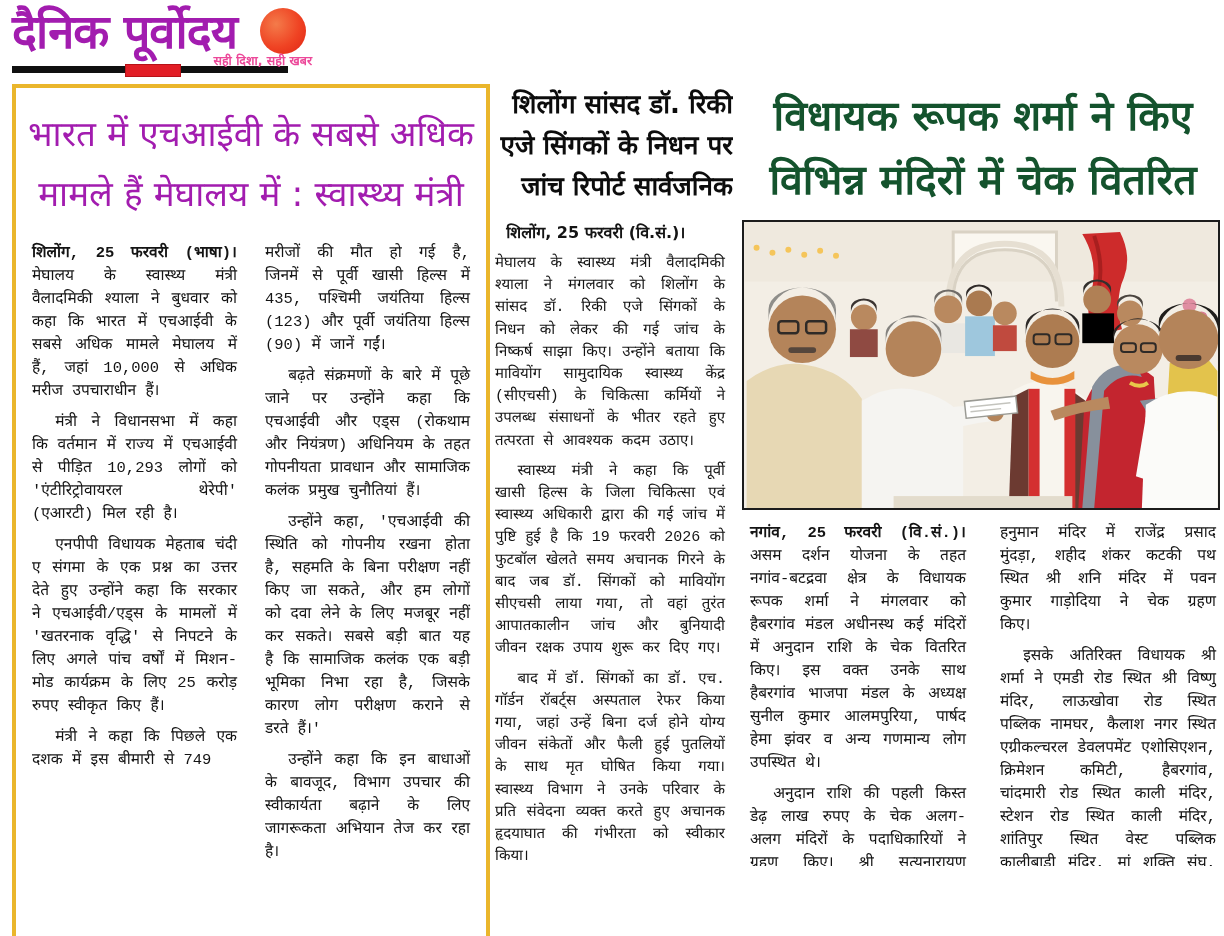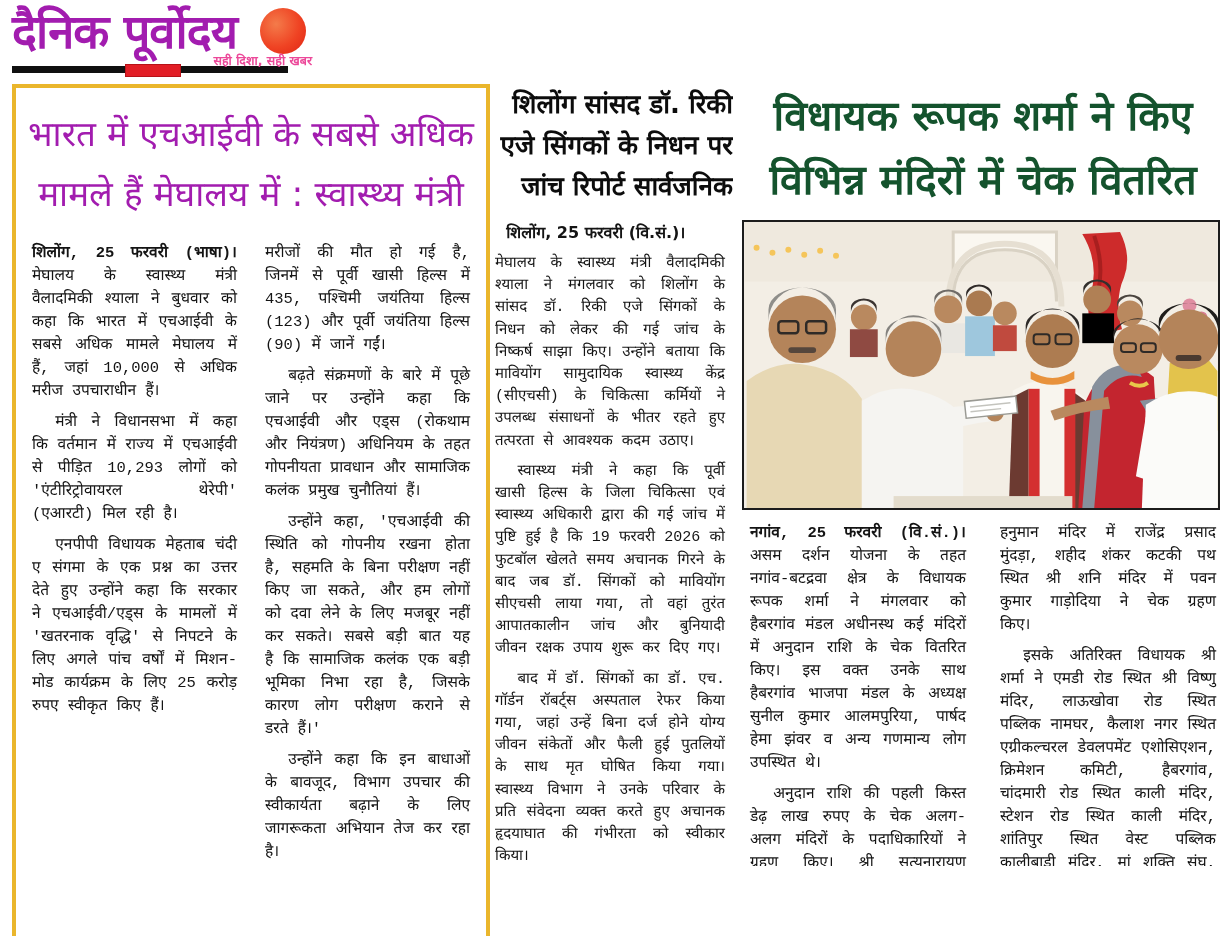--- a/index.html
+++ b/index.html
@@ -76,20 +76,21 @@
   <div class="mast-bar"></div>
   <div class="mast-badge"></div>
 
   <div class="left-box">
     <h1 class="left-headline">भारत में एचआईवी के सबसे अधिक मामले हैं मेघालय में : स्वास्थ्य मंत्री</h1>
     <div class="left-cols body-text">
       <div class="left-col">
         <p class="noind"><b class="dateline">शिलोंग, 25 फरवरी (भाषा)।</b><span> मेघालय के स्वास्थ्य मंत्री वैलादमिकी श्याला ने बुधवार को कहा कि भारत में एचआईवी के सबसे अधिक मामले मेघालय में हैं, जहां 10,000 से अधिक मरीज उपचाराधीन हैं।</span></p>
         <p>मंत्री ने विधानसभा में कहा कि वर्तमान में राज्य में एचआईवी से पीड़ित 10,293 लोगों को 'एंटीरिट्रोवायरल थेरेपी' (एआरटी) मिल रही है।</p>
         <p>एनपीपी विधायक मेहताब चंदी ए संगमा के एक प्रश्न का उत्तर देते हुए उन्होंने कहा कि सरकार ने एचआईवी/एड्स के मामलों में 'खतरनाक वृद्धि' से निपटने के लिए अगले पांच वर्षों में मिशन-मोड कार्यक्रम के लिए 25 करोड़ रुपए स्वीकृत किए हैं।</p>
+        <p>मंत्री ने कहा कि पिछले एक दशक में इस बीमारी से 749</p>
       </div>
       <div class="left-col">
         <p class="noind">मरीजों की मौत हो गई है, जिनमें से पूर्वी खासी हिल्स में 435, पश्चिमी जयंतिया हिल्स (123) और पूर्वी जयंतिया हिल्स (90) में जानें गईं।</p>
         <p>बढ़ते संक्रमणों के बारे में पूछे जाने पर उन्होंने कहा कि एचआईवी और एड्स (रोकथाम और नियंत्रण) अधिनियम के तहत गोपनीयता प्रावधान और सामाजिक कलंक प्रमुख चुनौतियां हैं।</p>
         <p>उन्होंने कहा, 'एचआईवी की स्थिति को गोपनीय रखना होता है, सहमति के बिना परीक्षण नहीं किए जा सकते, और हम लोगों को दवा लेने के लिए मजबूर नहीं कर सकते। सबसे बड़ी बात यह है कि सामाजिक कलंक एक बड़ी भूमिका निभा रहा है, जिसके कारण लोग परीक्षण कराने से डरते हैं।'</p>
         <p>उन्होंने कहा कि इन बाधाओं के बावजूद, विभाग उपचार की स्वीकार्यता बढ़ाने के लिए जागरूकता अभियान तेज कर रहा है।</p>
       </div>
     </div>
   </div>
 

